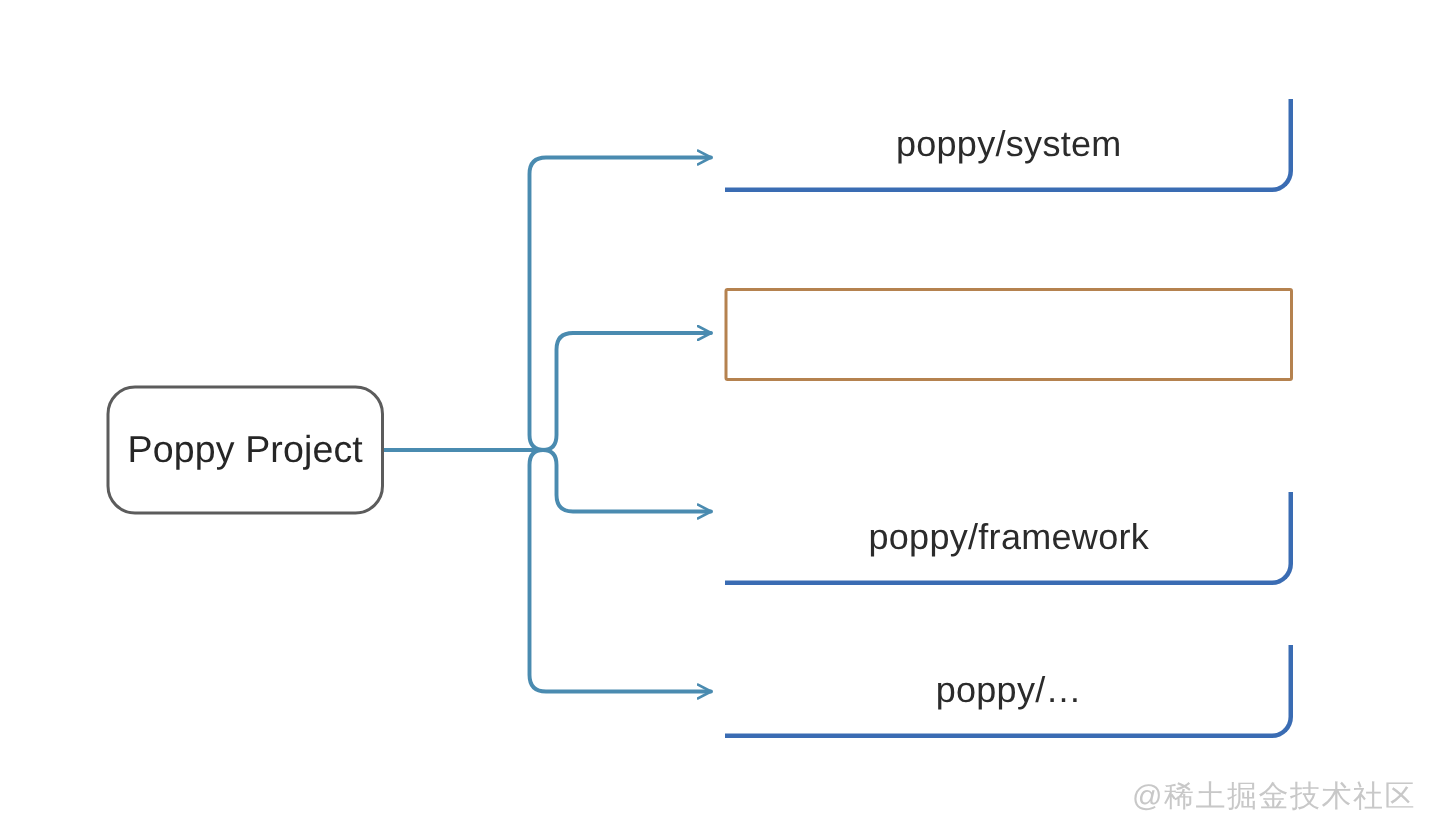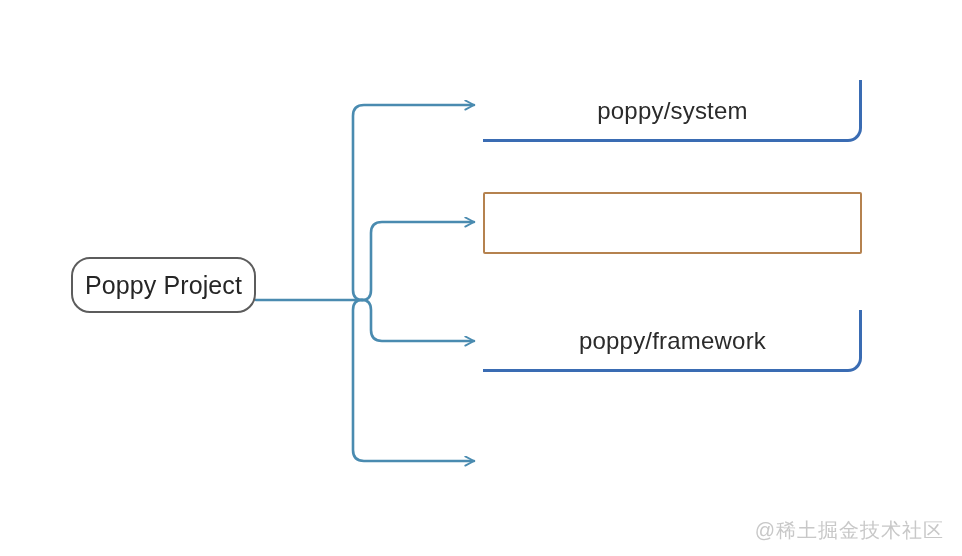--- a/index.html
+++ b/index.html
@@ -24,21 +24,21 @@
     width: 962px;
     height: 556px;
   }
 
   
   .root-node {
     position: absolute;
     left: 71px;
     top: 257px;
     width: 185px;
-    height: 56px;
+    height: 86px;
     box-sizing: border-box;
     border: 2px solid #5c5c5c;
     border-radius: 19px;
     background: #ffffff;
     display: flex;
     align-items: center;
     justify-content: center;
   }
   .root-label {
     font-size: 25px;
@@ -120,30 +120,34 @@
       <path d="M 362 300 Q 371 300 371 310 L 371 330 Q 371 341 382 341 L 474 341" marker-end="url(#arrowOpen)"></path>
 
       <path d="M 362 300 Q 353 300 353 310 L 353 450 Q 353 461 364 461 L 474 461" marker-end="url(#arrowOpen)"></path>
     </g>
   </svg>
 
   <div class="root-node">
     <span class="root-label">Poppy Project</span>
   </div>
 
-  <div class="leaf" style="top:80px;">
+  <div class="leaf" style="top:66px;">
     <span class="leaf-edges"></span>
     <span class="leaf-label">poppy/system</span>
   </div>
 
   <div class="leaf boxed" style="top:192px;">
     <span class="leaf-edges"></span>
   </div>
 
-  <div class="leaf" style="top:310px;">
+  <div class="leaf" style="top:328px;">
     <span class="leaf-edges"></span>
     <span class="leaf-label">poppy/framework</span>
   </div>
 
+  <div class="leaf" style="top:430px;">
+    <span class="leaf-edges"></span>
+    <span class="leaf-label">poppy/…</span>
+  </div>
 
   <div class="watermark">@稀土掘金技术社区</div>
 
 </div>
 
 </body></html>

